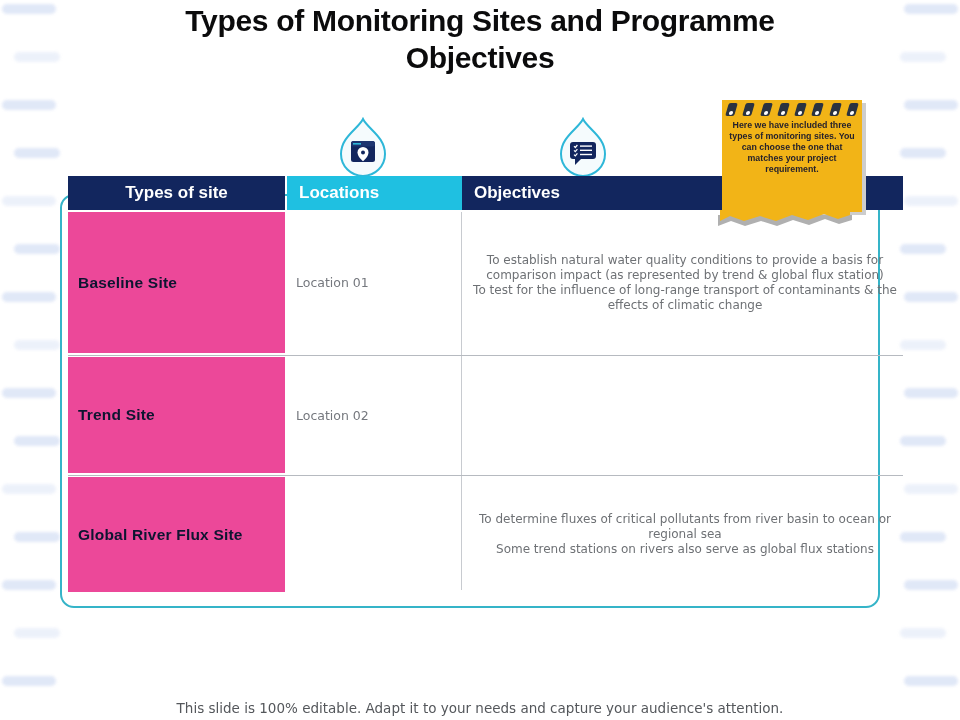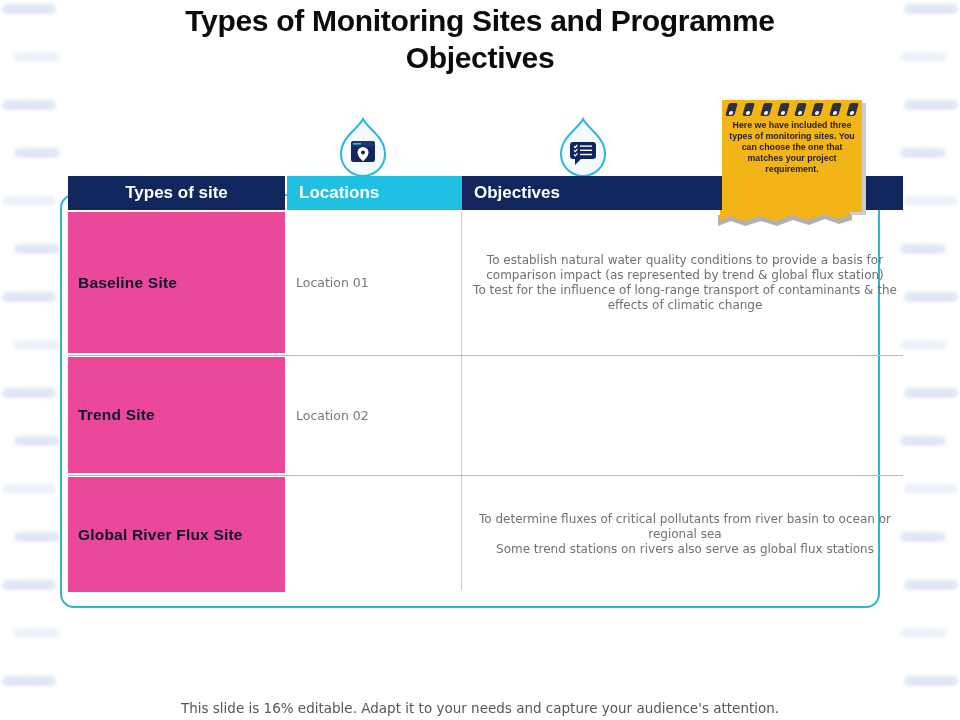--- a/index.html
+++ b/index.html
@@ -186,14 +186,14 @@
           </span>
       </div>
       <div class="note-text">Here we have included three types of monitoring sites. You can choose the one that matches your project requirement.</div>
     </div>
     <svg class="torn" viewBox="0 0 134 22">
       <path d="M0 5 H134 V10 L121 14 L107 9 L91 15 L75 10 L59 16 L43 11 L27 16 L13 11 L0 16 Z" fill="#b0b0b0"></path>
       <path d="M2 0 H132 V5 L120 9 L106 4 L90 10 L74 5 L58 11 L42 6 L26 11 L12 6 L2 11 Z" fill="#f2b417"></path>
     </svg>
   </div>
 
-  <div class="footer">This slide is 16% editable. Adapt it to your needs and capture your audience's attention.</div>
+  <div class="footer">This slide is 100% editable. Adapt it to your needs and capture your audience's attention.</div>
 </div>
 
 </body></html>

